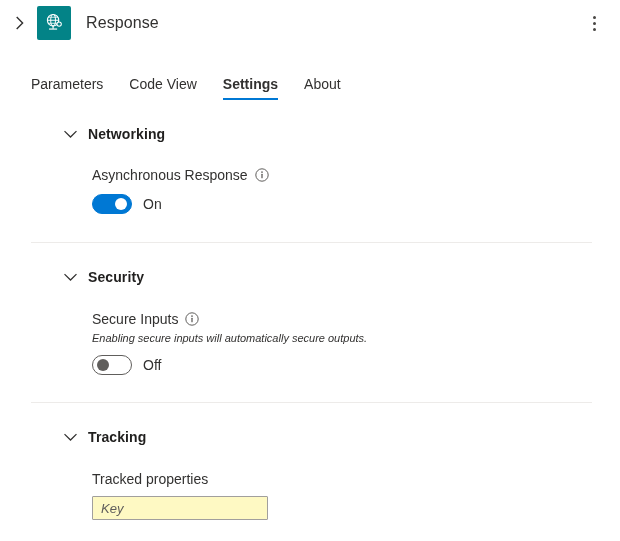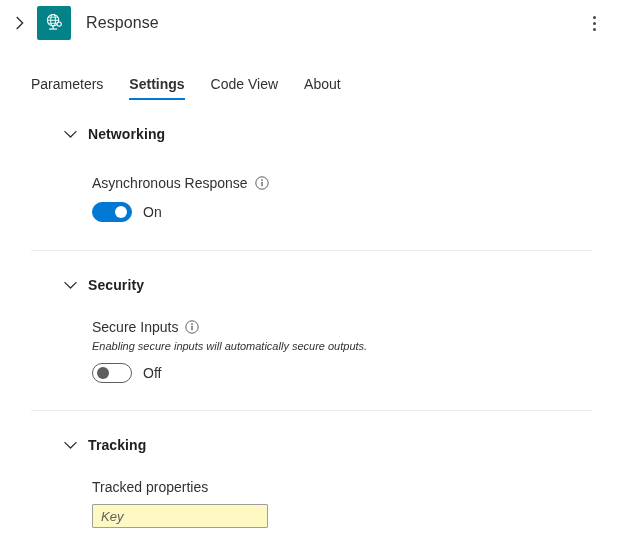--- a/index.html
+++ b/index.html
@@ -291,44 +291,44 @@
     <i></i>
     <i></i>
     <i></i>
   </div>
 </div>
 
 <div class="tabs">
   <div class="tab">
     <span>Parameters</span>
   </div>
+  <div class="tab">
+    <span>Code View</span>
+  </div>
   <div class="tab active">
     <span>Settings</span>
-  </div>
-  <div class="tab">
-    <span>Code View</span>
   </div>
   <div class="tab">
     <span>About</span>
   </div>
 </div>
 
 <div class="panel">
 
   <div class="section" style="padding-top:20px;">
     <div class="section-header">
       <span class="section-chevron">
         <svg width="13" height="9" viewBox="0 0 13 9" aria-hidden="true">
           <path d="M1 1.6 L6.5 7 L12 1.6" fill="none" stroke="#323130" stroke-width="1.3" stroke-linecap="square"></path>
         </svg>
       </span>
       <span class="section-title">Networking</span>
     </div>
 
-    <div class="section-body" style="margin-top:28px;">
+    <div class="section-body" style="margin-top:20px;">
       <div class="field-label-row">
         <span class="field-label">Asynchronous Response</span>
         <span class="info-icon">
           <svg width="14" height="14" viewBox="0 0 14 14" aria-hidden="true">
             <circle cx="7" cy="7" r="6.2" fill="none" stroke="#605e5c" stroke-width="1"></circle>
             <circle cx="7" cy="4.1" r="0.85" fill="#605e5c"></circle>
             <rect x="6.35" y="5.8" width="1.3" height="4.5" rx="0.5" fill="#605e5c"></rect>
           </svg>
         </span>
       </div>

